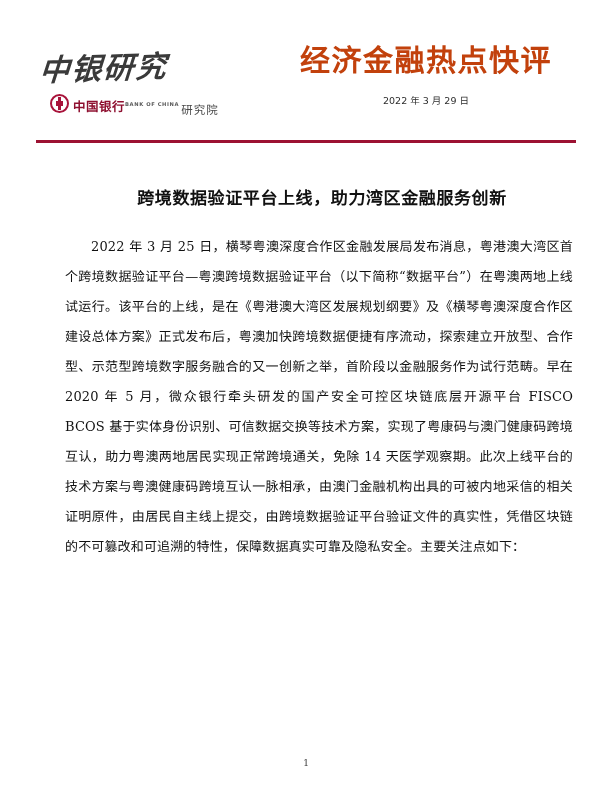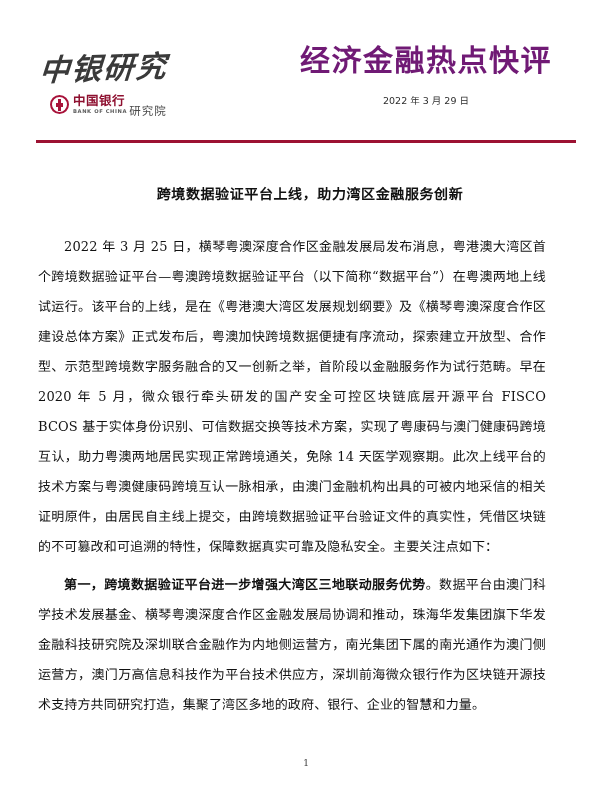--- a/index.html
+++ b/index.html
@@ -92,21 +92,21 @@
     position: absolute;
     left: 4.3px;
     right: 4.3px;
     top: 5.2px;
     bottom: 5.2px;
     border: 2.2px solid #A8123A;
     box-sizing: border-box;
   }
   .boc-names {
     display: flex;
-    flex-direction: column;
+    flex-direction: row;
     justify-content: flex-end;
     margin-right: 2px;
   }
   .boc-cn {
     font-family: "DejaVu Serif", "Liberation Serif", serif;
     font-size: 12.5px;
     font-weight: 700;
     color: #8e1030;
     line-height: 1.05;
     letter-spacing: 0.5px;
@@ -136,21 +136,21 @@
     right: 0;
     top: 0;
     width: 300px;
     text-align: center;
   }
   .pub-title {
     font-family: "DejaVu Sans", "Liberation Sans", sans-serif;
     font-size: 30px;
     font-weight: 700;
     letter-spacing: 1.5px;
-    color: #701a75;
+    color: #c2410c;
     line-height: 1.15;
     white-space: nowrap;
   }
   .pub-meta {
     margin-top: 14px;
     display: flex;
     justify-content: center;
     gap: 24px;
     font-family: "DejaVu Sans", "Liberation Sans", sans-serif;
     font-size: 9.5px;
@@ -163,35 +163,35 @@
     left: 36px;
     top: 140px;
     width: 540px;
     height: 3.2px;
     background: #9c1232;
   }
 
   
   .doc-title {
     position: absolute;
-    left: 40px;
+    left: 52px;
     top: 176px;
     width: 540px;
     text-align: center;
     font-family: "DejaVu Sans", "Liberation Sans", sans-serif;
-    font-size: 14px;
+    font-size: 17px;
     font-weight: 700;
     letter-spacing: 0.6px;
     color: #111111;
     line-height: 1.4;
   }
 
   .content {
     position: absolute;
-    left: 38px;
+    left: 65px;
     top: 232px;
     width: 508px;
   }
   .para {
     margin: 0 0 0 0;
     font-family: "DejaVu Serif", "Liberation Serif", serif;
     font-size: 13px;
     line-height: 30px;
     color: #111111;
     text-align: justify;
@@ -249,20 +249,17 @@
   </div>
 
   <div class="rule"></div>
 
   <h1 class="doc-title">跨境数据验证平台上线，助力湾区金融服务创新</h1>
 
   <div class="content">
     <p class="para">
       <span>2022 年 3 月 25 日，横琴粤澳深度合作区金融发展局发布消息，粤港澳大湾区首个跨境数据验证平台—粤澳跨境数据验证平台（以下简称“数据平台”）在粤澳两地上线试运行。该平台的上线，是在《粤港澳大湾区发展规划纲要》及《横琴粤澳深度合作区建设总体方案》正式发布后，粤澳加快跨境数据便捷有序流动，探索建立开放型、合作型、示范型跨境数字服务融合的又一创新之举，首阶段以金融服务作为试行范畴。早在 2020 年 5 月，微众银行牵头研发的国产安全可控区块链底层开源平台 FISCO　BCOS 基于实体身份识别、可信数据交换等技术方案，实现了粤康码与澳门健康码跨境互认，助力粤澳两地居民实现正常跨境通关，免除 14 天医学观察期。此次上线平台的技术方案与粤澳健康码跨境互认一脉相承，由澳门金融机构出具的可被内地采信的相关证明原件，由居民自主线上提交，由跨境数据验证平台验证文件的真实性，凭借区块链的不可篡改和可追溯的特性，保障数据真实可靠及隐私安全。主要关注点如下：</span>
     </p>
-    <p class="para">
-      <b>第一，跨境数据验证平台进一步增强大湾区三地联动服务优势</b><span>。数据平台由澳门科学技术发展基金、横琴粤澳深度合作区金融发展局协调和推动，珠海华发集团旗下华发金融科技研究院及深圳联合金融作为内地侧运营方，南光集团下属的南光通作为澳门侧运营方，澳门万高信息科技作为平台技术供应方，深圳前海微众银行作为区块链开源技术支持方共同研究打造，集聚了湾区多地的政府、银行、企业的智慧和力量。</span>
-    </p>
   </div>
 
   <div class="page-num">1</div>
 
 </div>
 
 </body></html>

